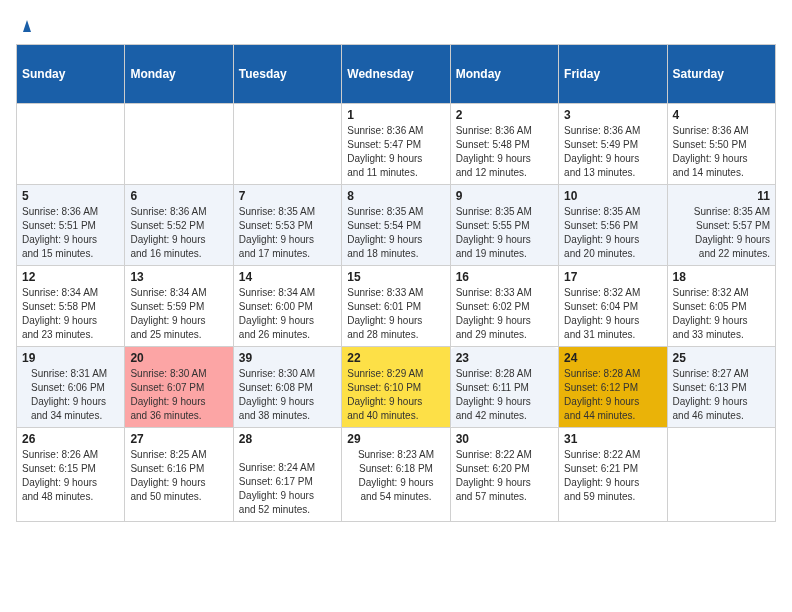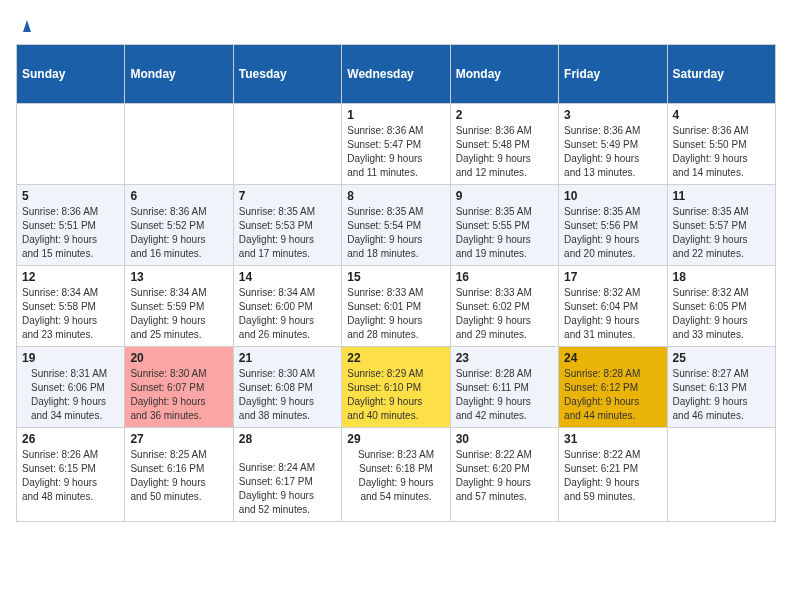--- a/index.html
+++ b/index.html
@@ -186,21 +186,21 @@
 Daylight: 9 hours
 and 19 minutes.</div>
         </td>
         <td style="background: rgb(240, 244, 250);">
           <div class="day-number">10</div>
           <div class="day-info" style="white-space: pre-line;">Sunrise: 8:35 AM
 Sunset: 5:56 PM
 Daylight: 9 hours
 and 20 minutes.</div>
         </td>
-        <td style="background: rgb(240, 244, 250);">
+        <td style="background: rgb(240, 244, 250); text-align: right;">
           <div class="day-number">11</div>
           <div class="day-info" style="white-space: pre-line;">Sunrise: 8:35 AM
 Sunset: 5:57 PM
 Daylight: 9 hours
 and 22 minutes.</div>
         </td>
       </tr>
       <tr>
         <td>
           <div class="day-number">12</div>
@@ -261,21 +261,21 @@
 and 34 minutes.</div>
         </td>
         <td style="background: #fca5a5;">
           <div class="day-number">20</div>
           <div class="day-info" style="white-space: pre-line;">Sunrise: 8:30 AM
 Sunset: 6:07 PM
 Daylight: 9 hours
 and 36 minutes.</div>
         </td>
         <td style="background: rgb(240, 244, 250);">
-          <div class="day-number">21</div>
+          <div class="day-number">39</div>
           <div class="day-info" style="white-space: pre-line;">Sunrise: 8:30 AM
 Sunset: 6:08 PM
 Daylight: 9 hours
 and 38 minutes.</div>
         </td>
         <td style="background: #fde047;">
           <div class="day-number">22</div>
           <div class="day-info" style="white-space: pre-line;">Sunrise: 8:29 AM
 Sunset: 6:10 PM
 Daylight: 9 hours

